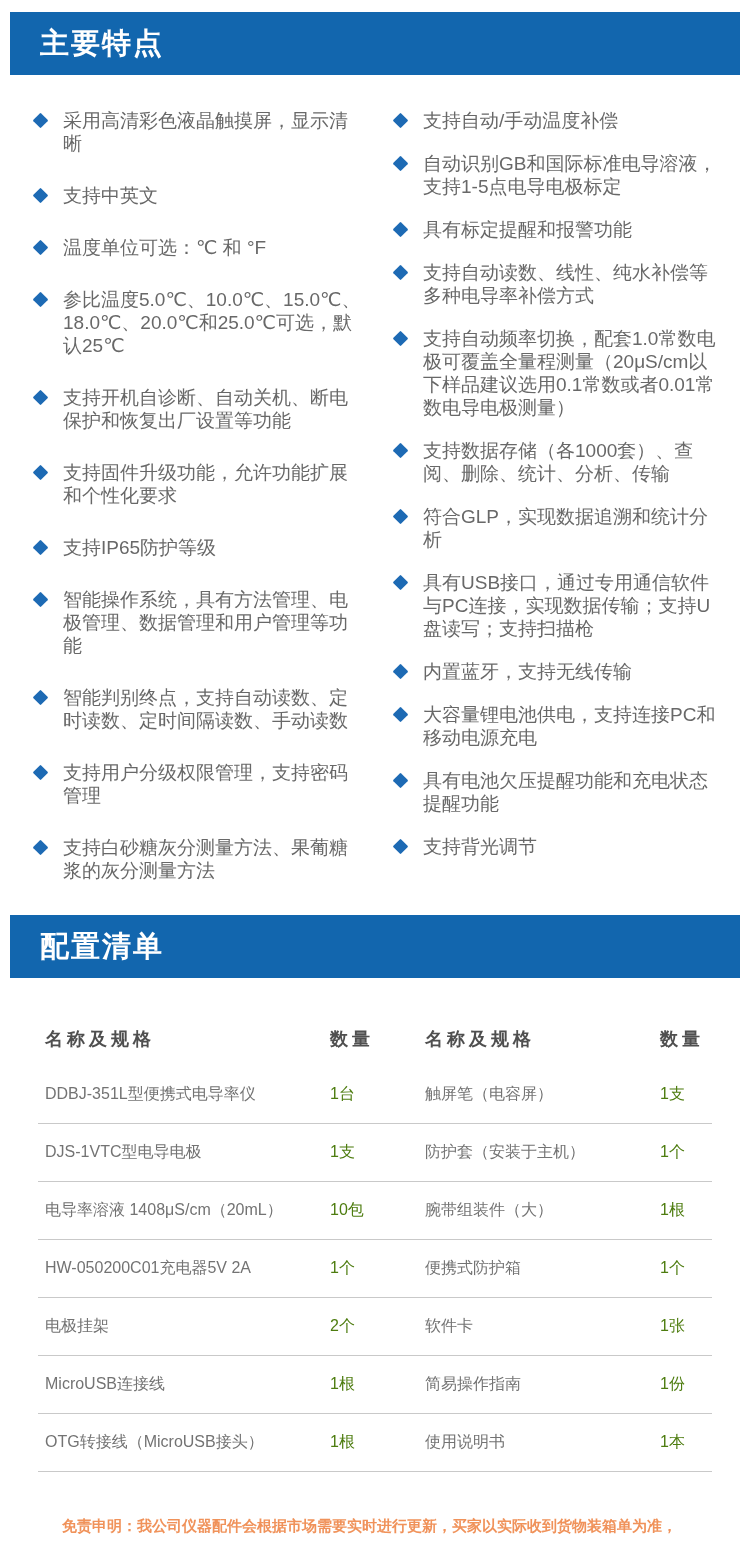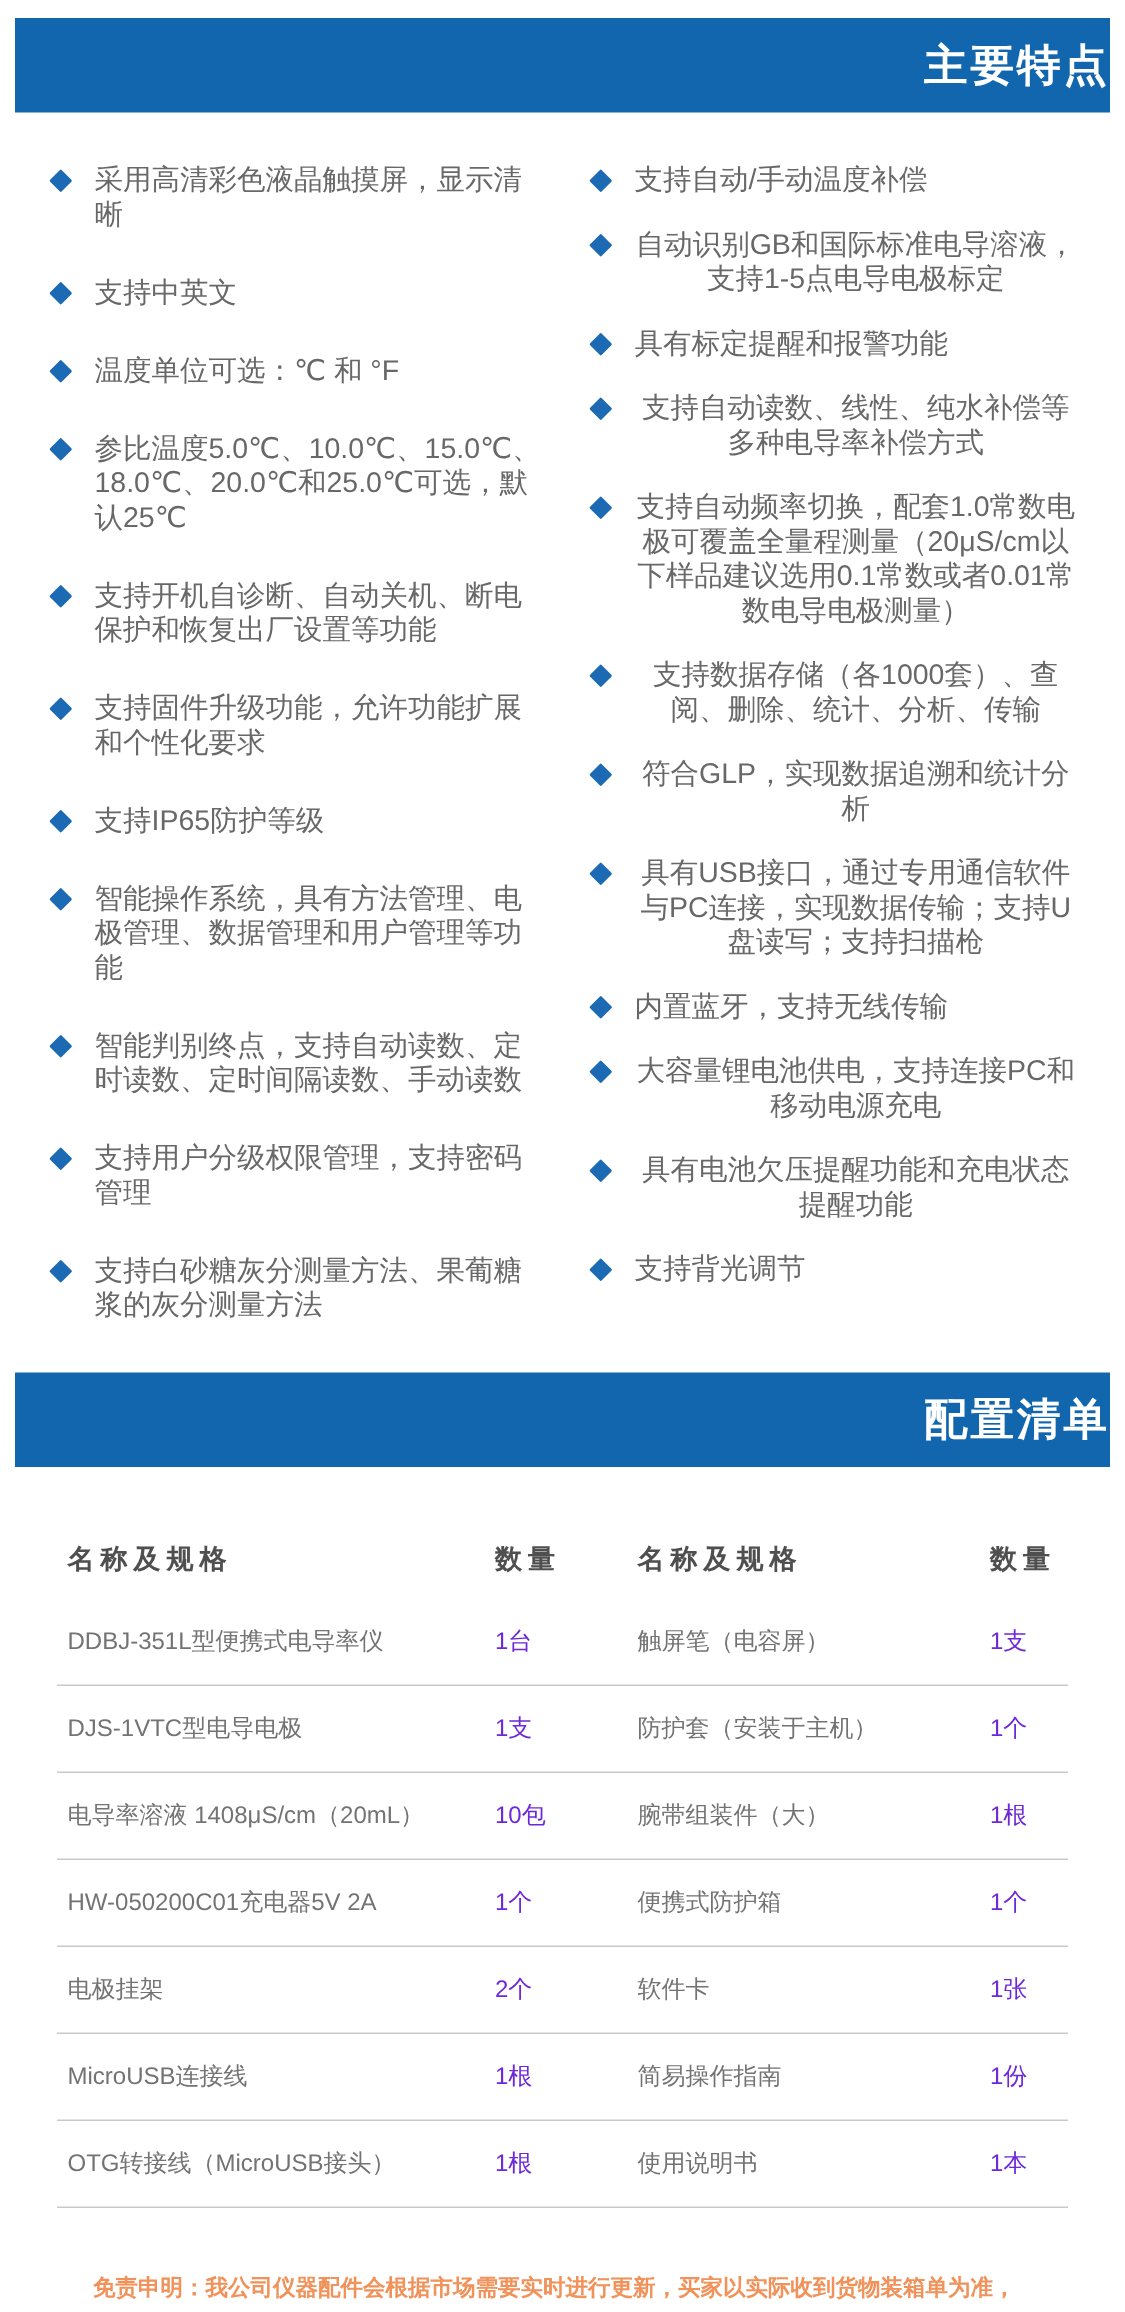--- a/index.html
+++ b/index.html
@@ -2,32 +2,32 @@
 <html><head>
 <meta charset="utf-8">
 <style>
   * { margin:0; padding:0; box-sizing:border-box; }
   html,body { background:#ffffff; }
   body { font-family:"Liberation Sans","DejaVu Sans",sans-serif; }
   .page { width:750px; height:1541px; margin:0 auto; background:#ffffff; overflow:hidden; }
 
   .section-bar {
     margin:0 10px; height:63px; background:#1266ae;
-    display:flex; align-items:center; padding-left:30px;justify-content:flex-end;
+    display:flex; align-items:center; padding-left:30px;
   }
   .bar-1 { margin-top:12px; }
   .bar-2 { margin-top:4px; }
   .section-title {
     color:#ffffff; font-size:29px; font-weight:bold; letter-spacing:2px;
   }
 
   .features { display:flex; padding:34px 0 0 33px; }
   .fcol { display:flex; flex-direction:column; }
   .fcol-left  { width:332px; }
-  .fcol-right { width:325px; margin-left:28px;text-align:center; }
+  .fcol-right { width:325px; margin-left:28px; }
   .feature { display:flex; align-items:flex-start; }
   .fcol-left  .feature { margin-bottom:29px; }
   .fcol-right .feature { margin-bottom:20px; }
   .diamond {
     flex:none; width:11px; height:11px; margin:6px 2px 0 2px;
     background:#1d6ab4; transform:rotate(45deg); border-radius:1px;
   }
   .ftext {
     margin-left:15px; color:#686868; font-size:19px; line-height:23px;
   }
@@ -36,21 +36,21 @@
   .trow {
     display:grid; grid-template-columns:285px 95px 235px 1fr;
     align-items:center; padding-left:7px;
   }
   .thead { height:38px; margin-bottom:8px; }
   .thead .hcell {
     color:#4f4f4f; font-size:18px; letter-spacing:4px; font-weight:700;
   }
   .tbody-row { height:58px; border-bottom:1px solid #c9c9c9; }
   .c-name { color:#737373; font-size:16px; }
-  .c-qty  { color:#6d28d9; font-size:16px; }
+  .c-qty  { color:#4d7c0f; font-size:16px; }
 
   .disclaimer {
     margin:38px 60px 0 62px;
     color:#f0925a; font-size:15px; font-weight:bold; line-height:31px;
   }
 </style>
 </head>
 <body>
 
 <div class="page">

